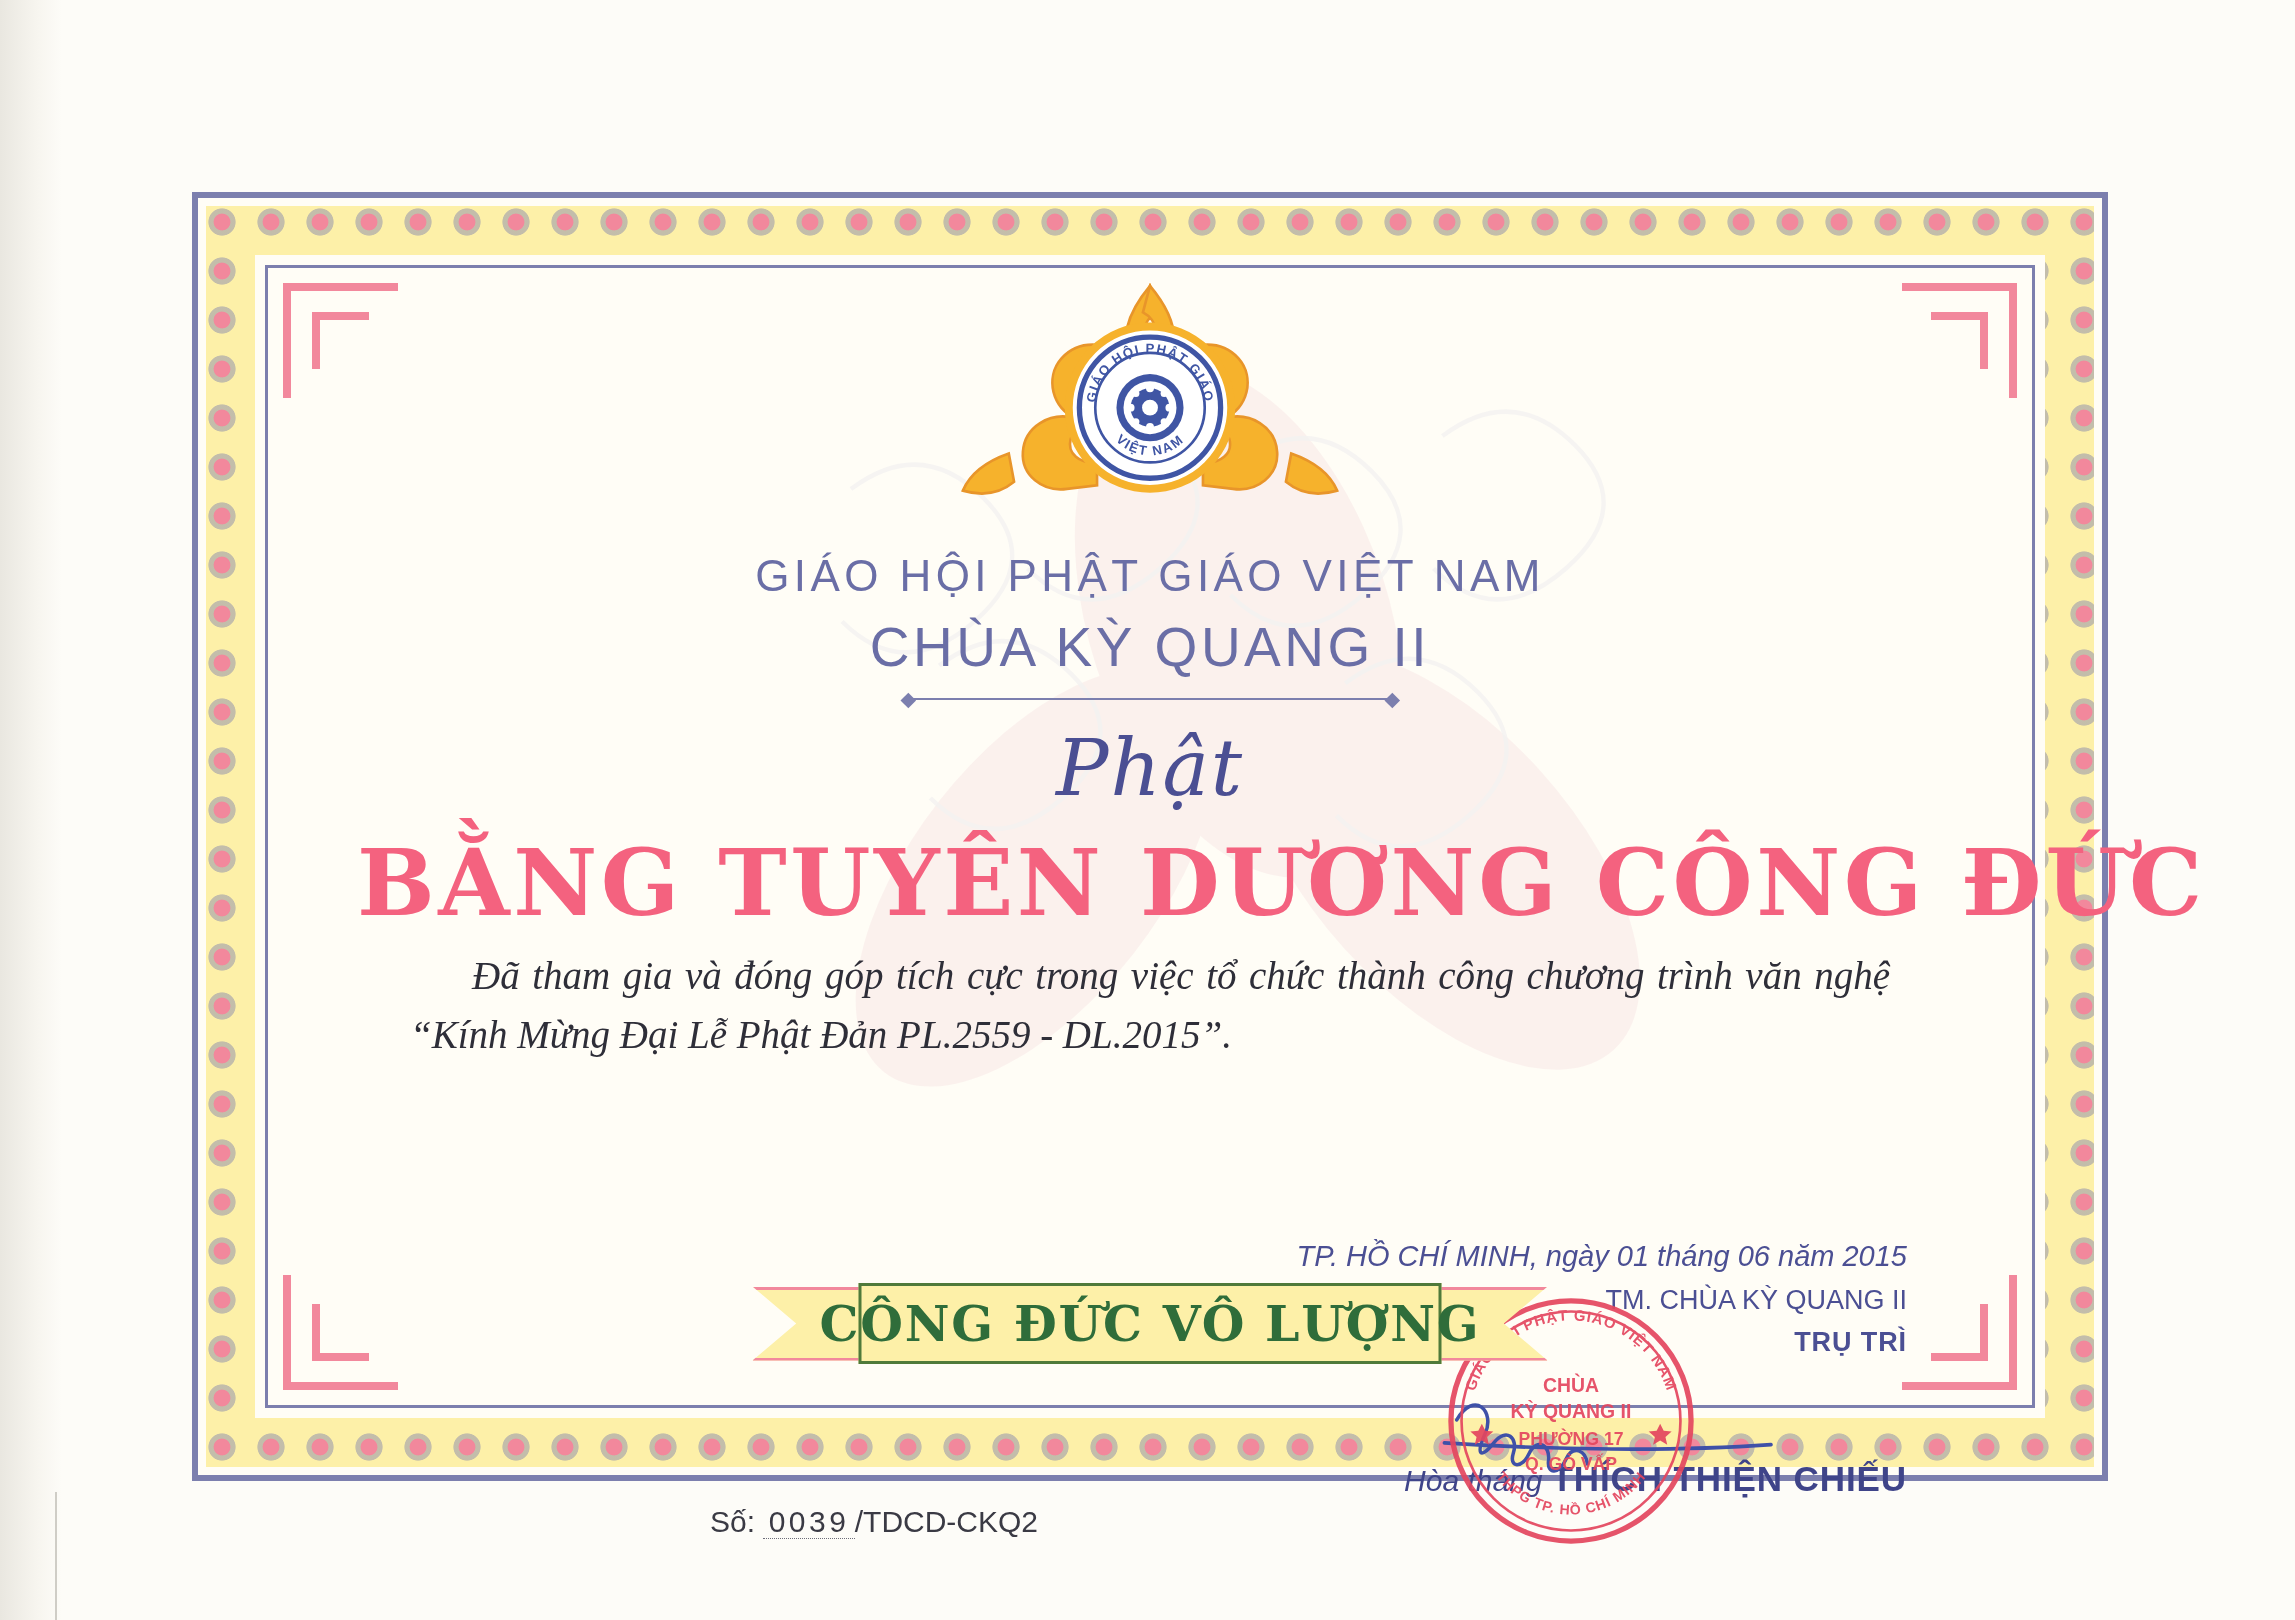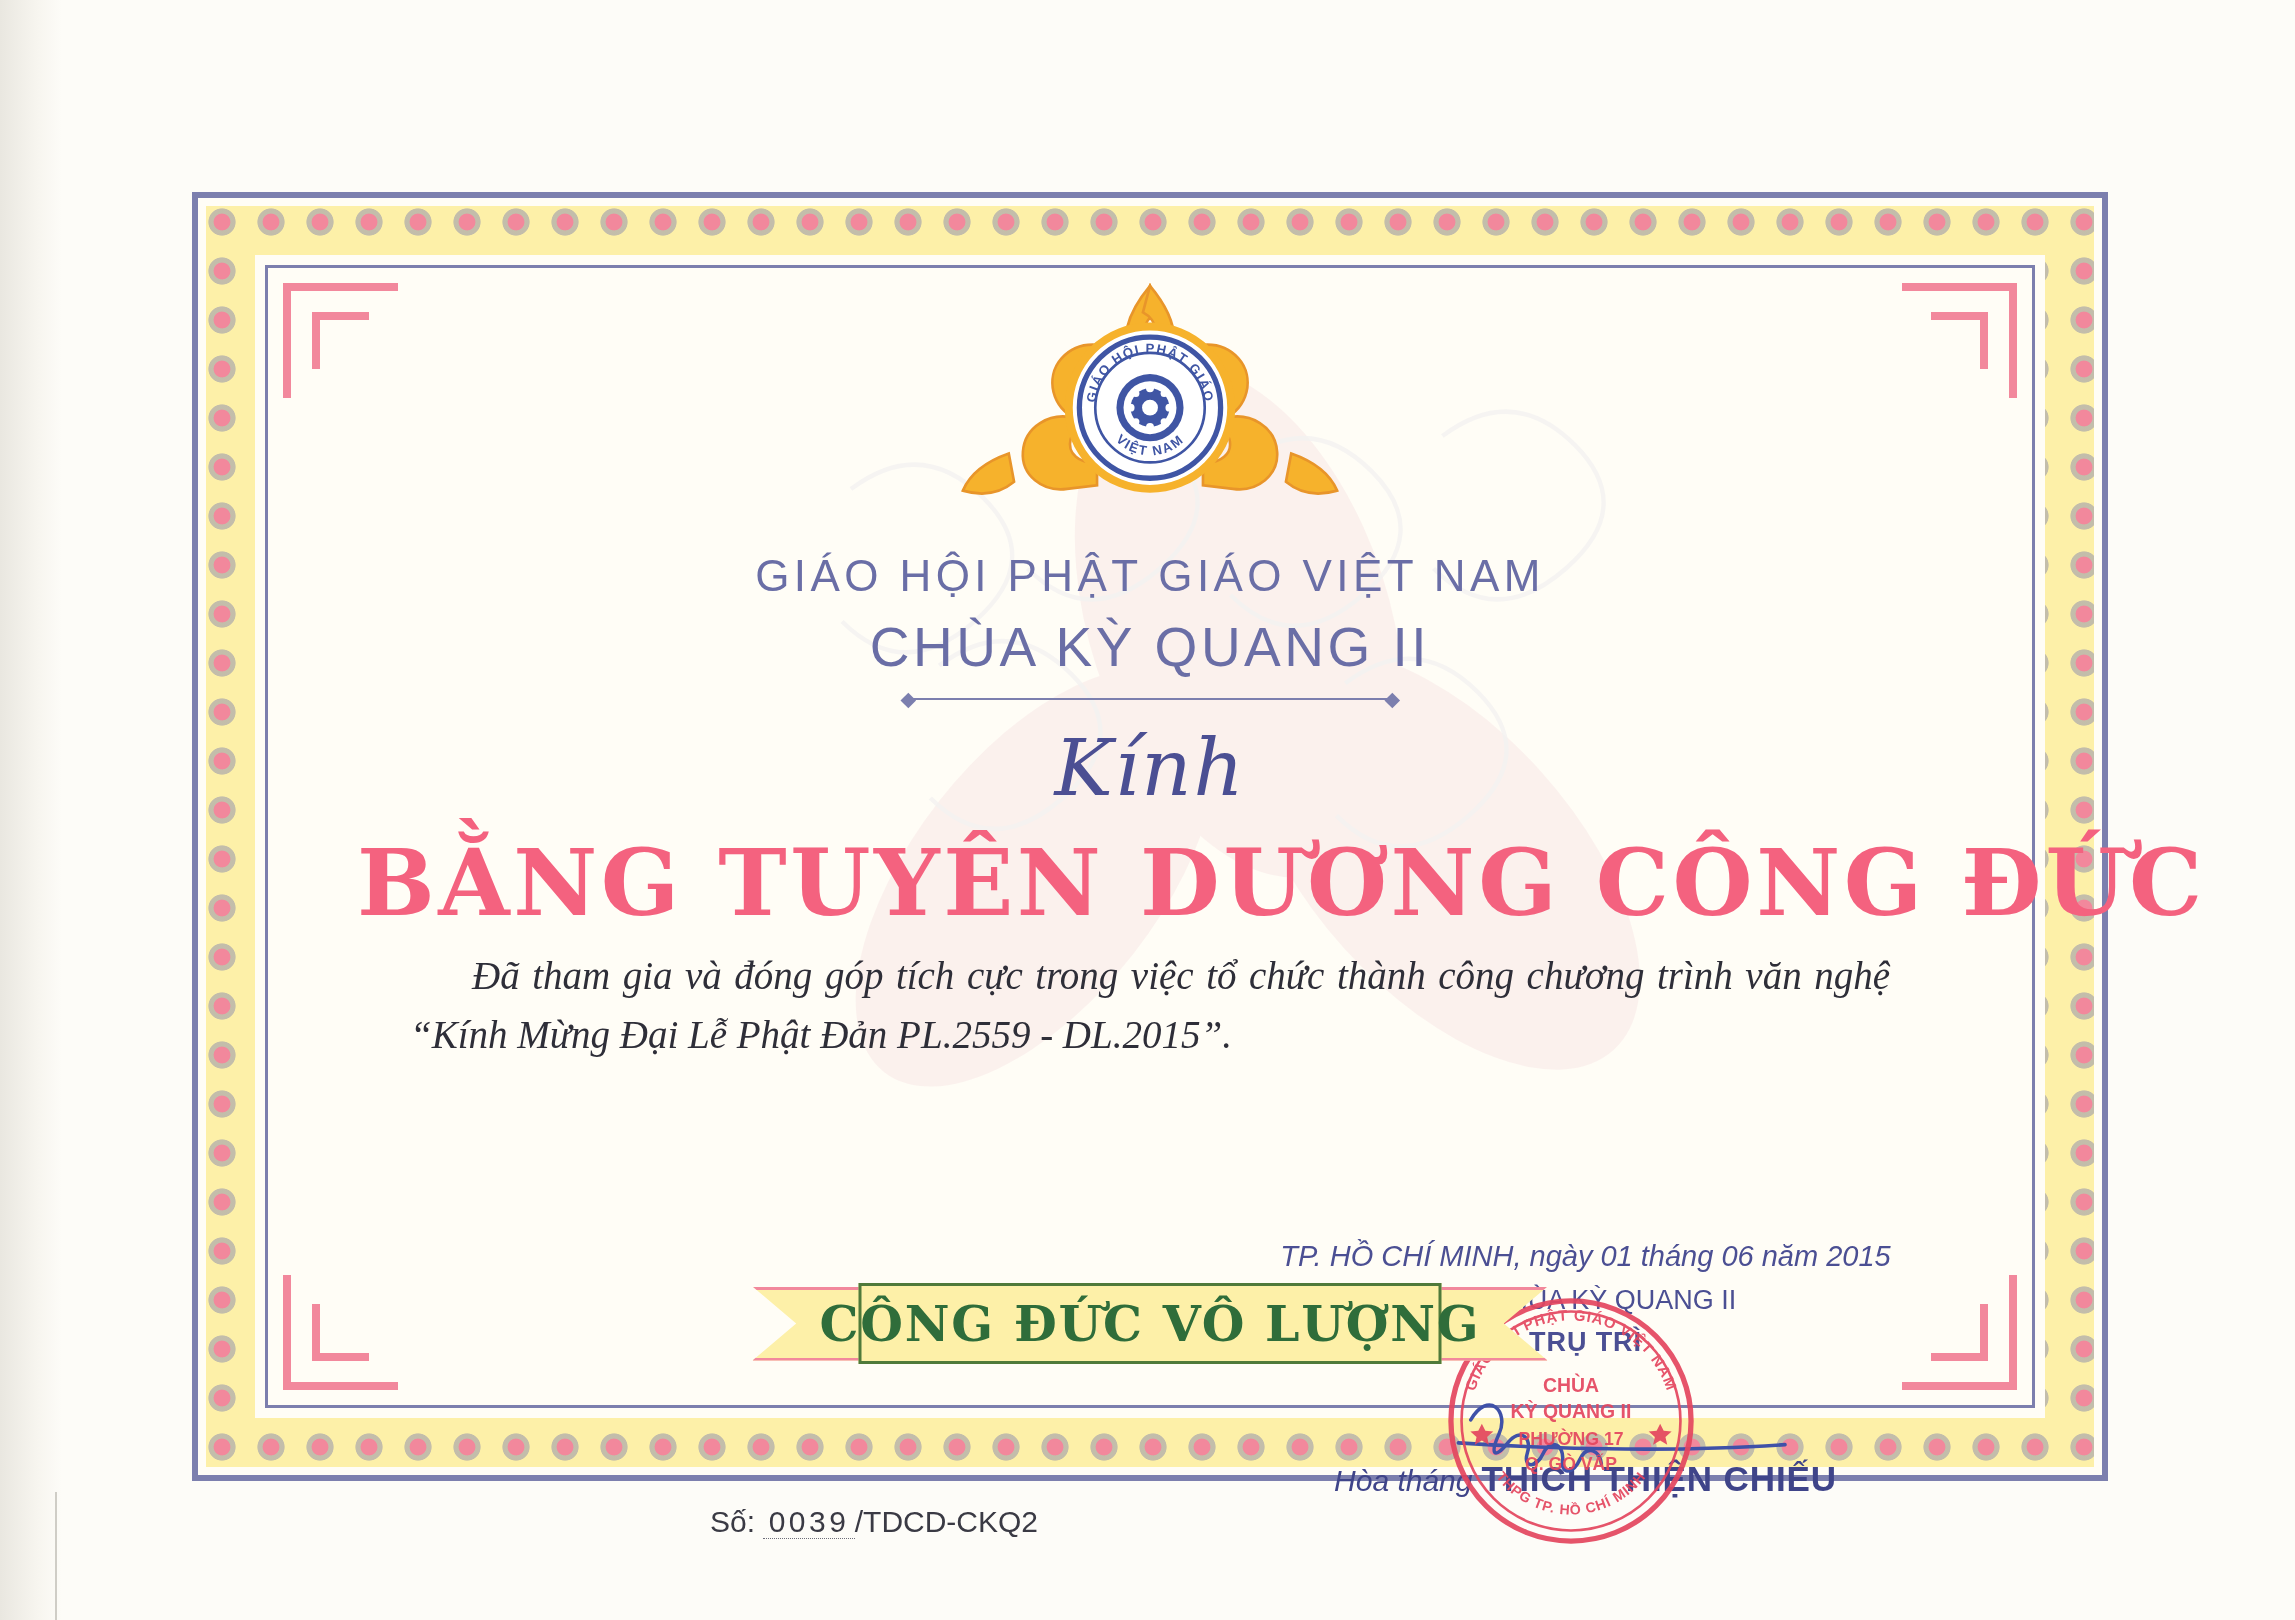--- a/index.html
+++ b/index.html
@@ -208,24 +208,24 @@
     color: #2e2e38;
     margin-top: 10px;
     text-align: justify;
     padding: 0 53px;
   }
   .body-text .indent { display: inline-block; width: 62px; }
 
   
   .sign-block {
     position: absolute;
-    right: 181px;
+    right: 195px;
     top: 1042px;
     width: 671px;
-    text-align: center;
+    text-align: right;
     z-index: 5;
   }
   .sign-place {
     font-family: "Liberation Sans", sans-serif;
     font-style: italic;
     font-size: 29px;
     color: #4b4f93;
     white-space: nowrap;
   }
   .sign-tm {
@@ -407,21 +407,21 @@
       </text>
       <text font-family="Liberation Sans, sans-serif" font-size="15" font-weight="bold" fill="#3f55a4" letter-spacing="2">
         <textPath href="#arcBot" startOffset="50%" text-anchor="middle">VIỆT NAM</textPath>
       </text>
     </svg>
 
     <div class="content">
       <div class="org-line1">GIÁO HỘI PHẬT GIÁO VIỆT NAM</div>
       <div class="org-line2">CHÙA KỲ QUANG II</div>
       <div class="divider"></div>
-      <div class="tang">Kính</div>
+      <div class="tang">Phật</div>
       <div class="title-main">BẰNG TUYÊN DƯƠNG CÔNG ĐỨC</div>
       <div class="body-text">
         <span class="indent"></span><span>Đã tham gia và đóng góp tích cực trong việc tổ chức thành công chương trình</span>
         <span>văn nghệ “Kính Mừng Đại Lễ Phật Đản PL.2559 - DL.2015”.</span>
       </div>
     </div>
 
     <div class="sign-block">
       <div class="sign-place">TP. HỒ CHÍ MINH, ngày 01 tháng 06 năm 2015</div>
       <div class="sign-tm">TM. CHÙA KỲ QUANG II</div>

